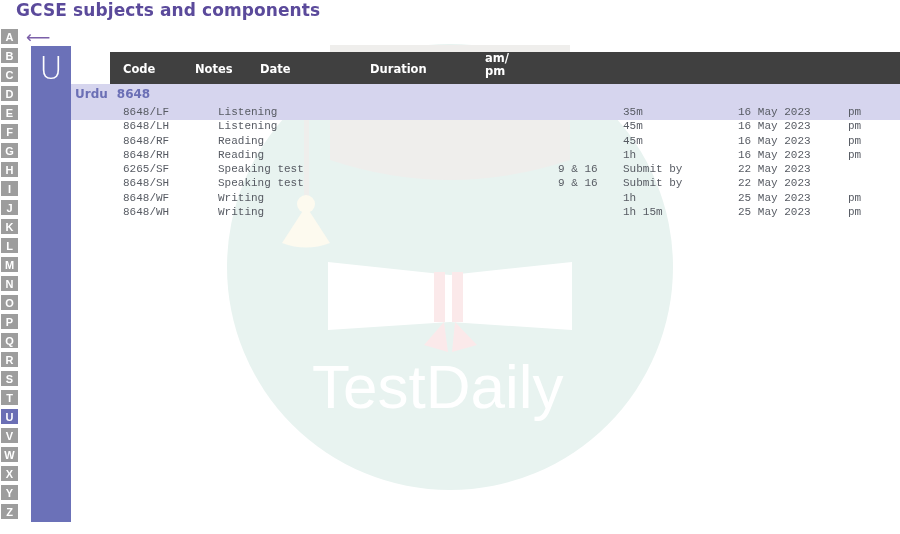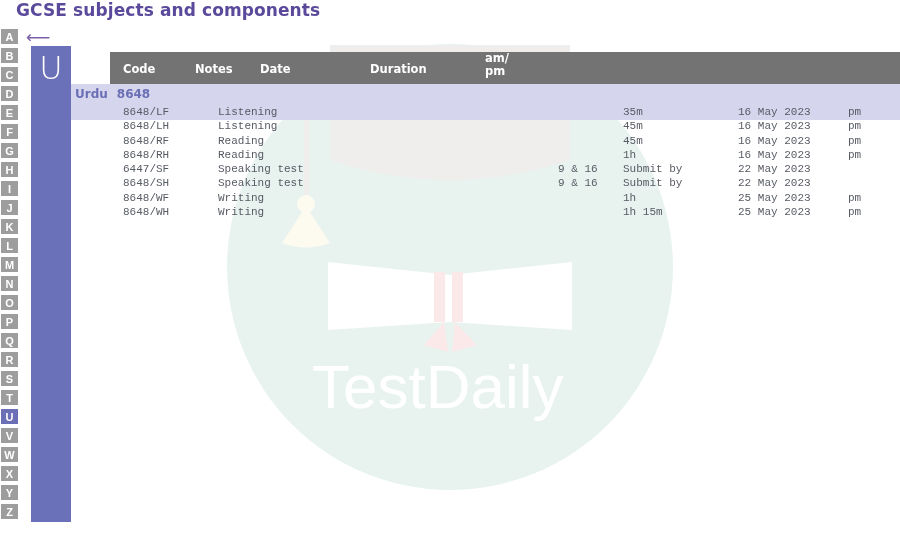--- a/index.html
+++ b/index.html
@@ -121,21 +121,21 @@
     left: 110px;
     top: 52px;
     width: 790px;
     z-index: 3;
   }
   .t-row {
     display: flex;
     align-items: flex-start;
   }
   #table-header {
-    background: #737373;
+    background: #404040;
     height: 32px;
     color: #ffffff;
     font-size: 11.5px;
     font-weight: bold;
     font-family: "DejaVu Sans", sans-serif;
   }
   #table-header .cell {
     padding-top: 10px;
     box-sizing: border-box;
   }
@@ -299,21 +299,21 @@
     </div>
     <div class="t-row">
       <div class="cell col-code">8648/RH</div>
       <div class="cell col-type">Reading</div>
       <div class="cell col-notes"></div>
       <div class="cell col-duration">1h</div>
       <div class="cell col-date">16 May 2023</div>
       <div class="cell col-ampm">pm</div>
     </div>
     <div class="t-row">
-      <div class="cell col-code">6447/SF</div>
+      <div class="cell col-code">6265/SF</div>
       <div class="cell col-type">Speaking test</div>
       <div class="cell col-notes">9 &amp; 16</div>
       <div class="cell col-duration">Submit by</div>
       <div class="cell col-date">22 May 2023</div>
       <div class="cell col-ampm"></div>
     </div>
     <div class="t-row">
       <div class="cell col-code">8648/SH</div>
       <div class="cell col-type">Speaking test</div>
       <div class="cell col-notes">9 &amp; 16</div>

